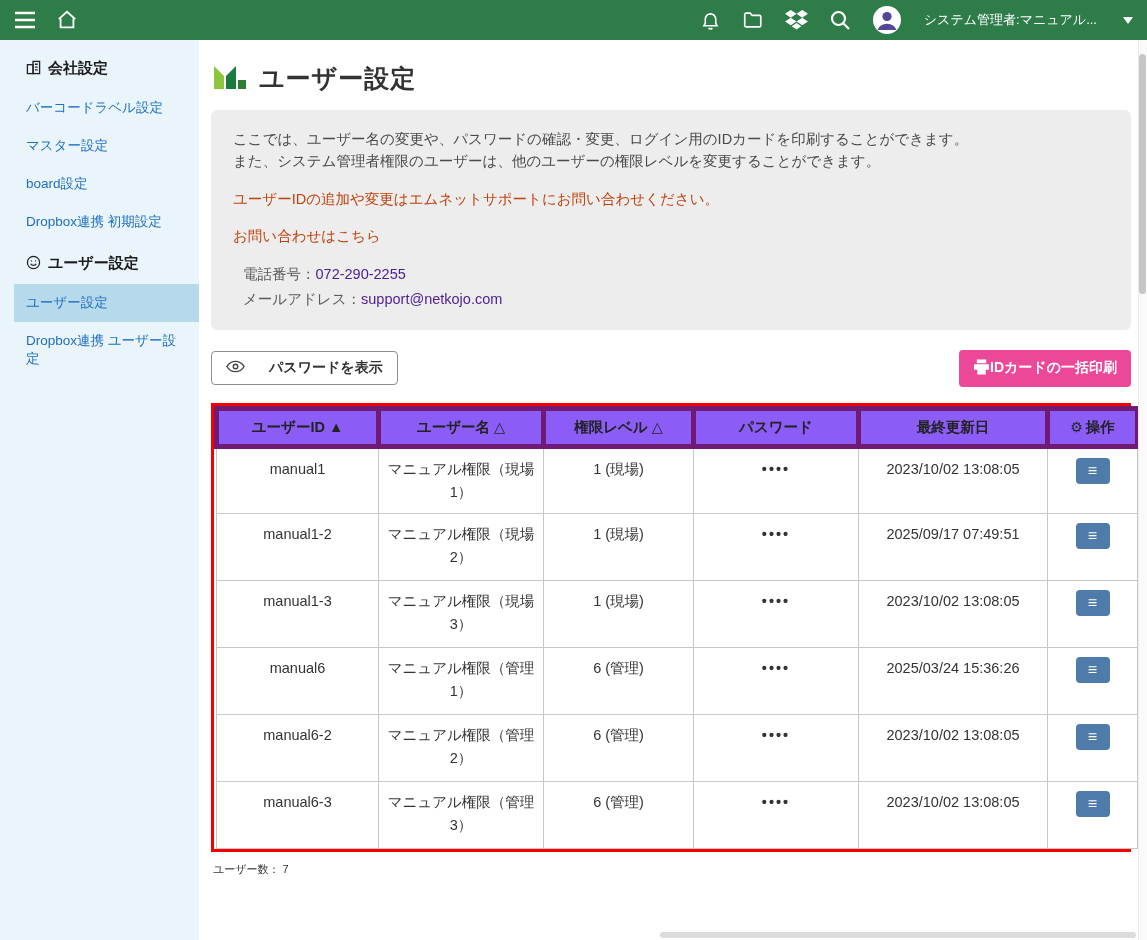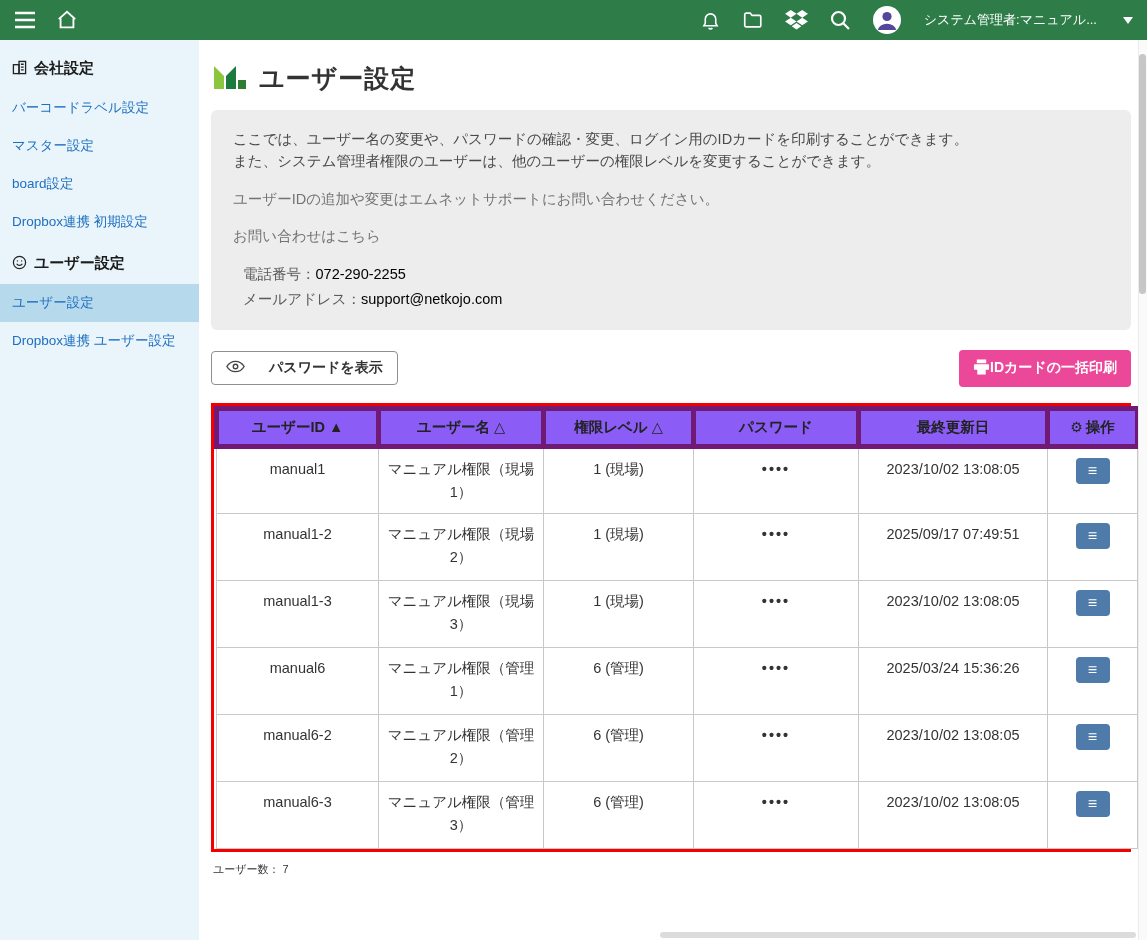--- a/index.html
+++ b/index.html
@@ -17,21 +17,21 @@
     display: flex; align-items: center;
     padding: 0 14px; gap: 20px; justify-content: flex-end;
   }
   .topbar .spacer { flex: 1; }
   .tb-icon { display: inline-flex; align-items: center; justify-content: center; cursor: pointer; }
   .user-label { color: #fff; font-size: 13px; white-space: nowrap; margin-left: 2px; }
   .caret { margin-left: 6px; }
 
   
   .layout { display: flex; height: 900px; }
-  .sidebar { width: 199px; background: #e9f4fb; flex-shrink: 0; padding-top: 6px; }
+  .sidebar { width: 199px; background: #e9f4fb; flex-shrink: 0; padding-top: 6px; padding-left: 14px; }
   .side-header {
     display: flex; align-items: center; gap: 7px;
     font-weight: bold; font-size: 15px; color: #1c1c1c;
     padding: 13px 12px 11px;
   }
   .side-item {
     font-size: 13.5px; color: #1e6fc0;
     padding: 10px 12px; cursor: pointer;
   }
   .side-item.selected { background: #b7d9ec; }
@@ -42,24 +42,24 @@
   .title-row { display: flex; align-items: center; gap: 10px; }
   h1.page-title { font-size: 25px; margin: 0; color: #333; font-weight: bold; letter-spacing: 1px; }
 
   
   .info-box {
     background: #ededed; border-radius: 6px;
     margin-top: 14px; padding: 18px 22px 16px;
     font-size: 14.5px; color: #4a4a4a; line-height: 1.55;
   }
   .info-box p { margin: 0 0 15px; }
-  .info-box .muted { color: #737373; }
+  .info-box .muted { color: #c2410c; }
   .contact { padding-left: 10px; color: #5a5a5a; }
   .contact div { margin-bottom: 3px; }
-  a.link { color: #000000; text-decoration: none; cursor: pointer; }
+  a.link { color: #4c1d95; text-decoration: none; cursor: pointer; }
 
   
   .btn-row { display: flex; justify-content: space-between; align-items: center; margin-top: 20px; }
   .btn-outline {
     display: inline-flex; align-items: center; gap: 24px;
     background: #fff; border: 1px solid #8f8f8f; border-radius: 4px;
     padding: 7px 14px; font-size: 14px; font-weight: bold; color: #333; cursor: pointer;
     font-family: inherit;
   }
   .btn-primary {

